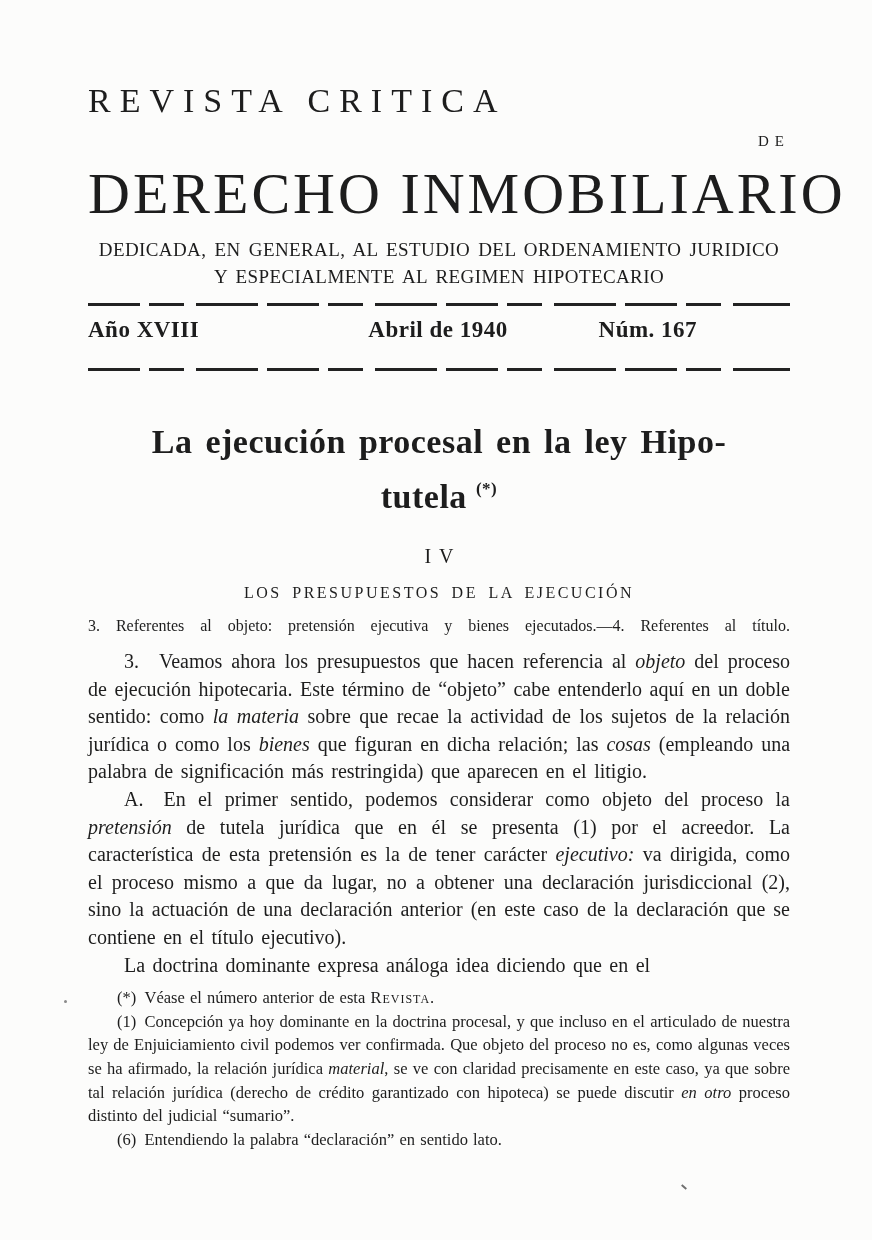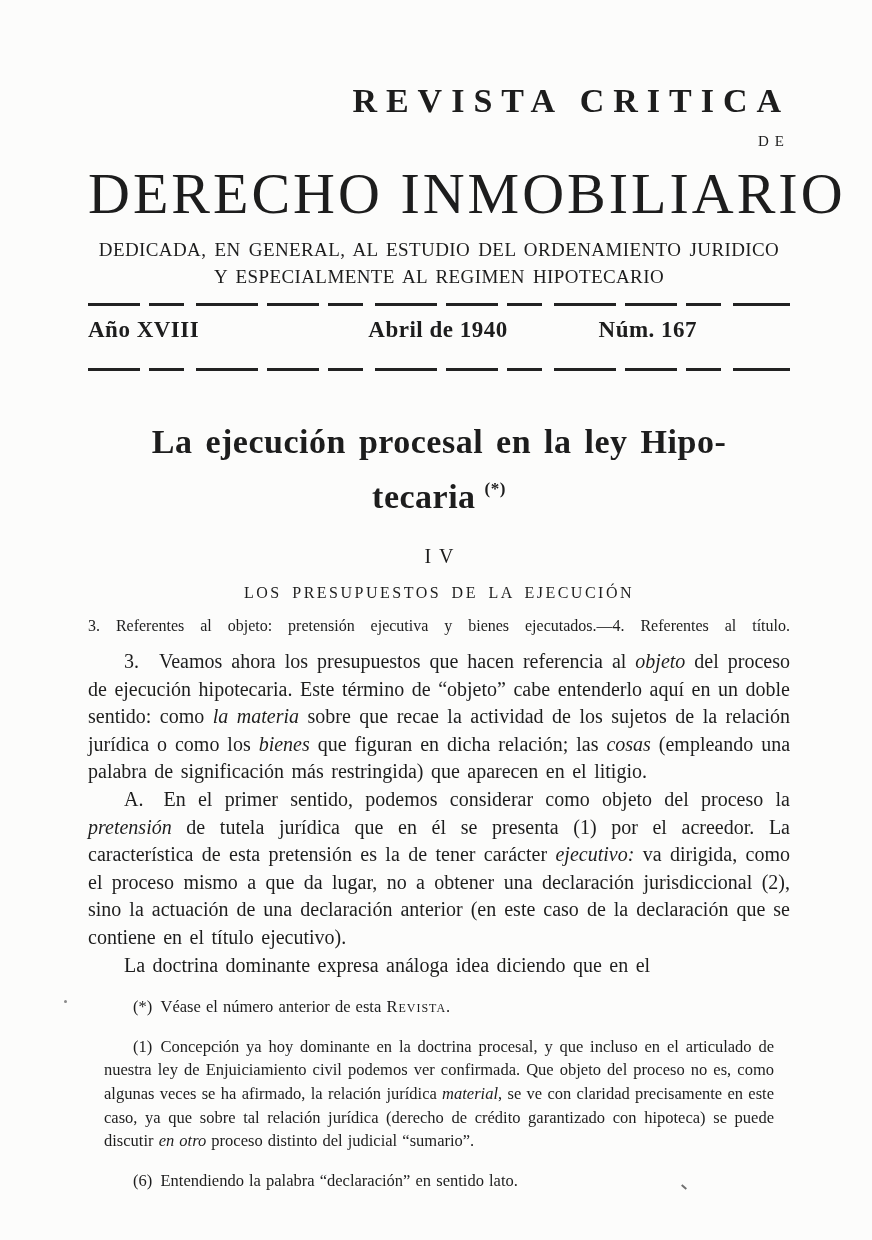--- a/index.html
+++ b/index.html
@@ -9,25 +9,24 @@
     margin:0 auto;
     background:#fcfcfb;
     color:#1d1d1d;
     font-family:"Liberation Serif","DejaVu Serif",serif;
     overflow:hidden;
     box-sizing:border-box;
     padding:84px 82px 0 88px;
   }
   
   .m-title1{
-    text-align:right;
+    text-align:left;
     font-size:34px;line-height:34px;
     letter-spacing:9px;
     white-space:nowrap;
-    font-weight:bold;
   }
   .m-de{
     text-align:right;
     margin-top:16px;
     font-size:15px;line-height:15px;
     letter-spacing:6px;
   }
   .m-title2{
     text-align:center;
     margin-top:22px;
@@ -102,21 +101,21 @@
     margin:0;
     font-size:20px;
     line-height:27.6px;
     text-align:justify;
     text-indent:36px;
     word-spacing:2.5px;
   }
   
   .footnotes{margin-top:7px;}
   .fn{
-    margin:16px;
+    margin:0;
     font-size:16.5px;
     line-height:23.6px;
     text-align:justify;
     text-indent:29px;
     word-spacing:1px;
   }
   .it{font-style:italic;}
   .sc{font-variant:small-caps;letter-spacing:1px;}
   
   .speck1{position:absolute;left:64px;top:1000px;width:3px;height:3px;background:#8a8a8a;border-radius:50%;}
@@ -140,21 +139,21 @@
       <span>Año XVIII</span>
       <span class="c">Abril de 1940</span>
       <span class="r">Núm. 167</span>
     </div>
     <div class="rule"></div>
   </header>
 
   <main>
     <div class="a-title">
       <span>La ejecución procesal en la ley Hipo-</span><br>
-      <span>tecaria</span><sup>(*)</sup>
+      <span>tutela</span><sup>(*)</sup>
     </div>
 
     <div class="a-sec">IV</div>
     <div class="a-head">LOS PRESUPUESTOS DE LA EJECUCIÓN</div>
     <div class="a-summary">3. Referentes al objeto: pretensión ejecutiva y bienes ejecutados.—4. Referentes al título.</div>
 
     <div class="bodytext">
       <p class="body-p"><span>3.  Veamos ahora los presupuestos que hacen referencia al </span><span class="it">objeto</span><span> del proceso de ejecución hipotecaria. Este término de “objeto” cabe entenderlo aquí en un doble sentido: como </span><span class="it">la materia</span><span> sobre que recae la actividad de los sujetos de la relación jurídica o como los </span><span class="it">bienes</span><span> que figuran en dicha relación; las </span><span class="it">cosas</span><span> (empleando una palabra de significación más restringida) que aparecen en el litigio.</span></p>
       <p class="body-p"><span>A.  En el primer sentido, podemos considerar como objeto del proceso la </span><span class="it">pretensión</span><span> de tutela jurídica que en él se presenta (1) por el acreedor. La característica de esta pretensión es la de tener carácter </span><span class="it">ejecutivo:</span><span> va dirigida, como el proceso mismo a que da lugar, no a obtener una declaración jurisdiccional (2), sino la actuación de una declaración anterior (en este caso de la declaración que se contiene en el título ejecutivo).</span></p>
       <p class="body-p"><span>La doctrina dominante expresa análoga idea diciendo que en el</span></p>

